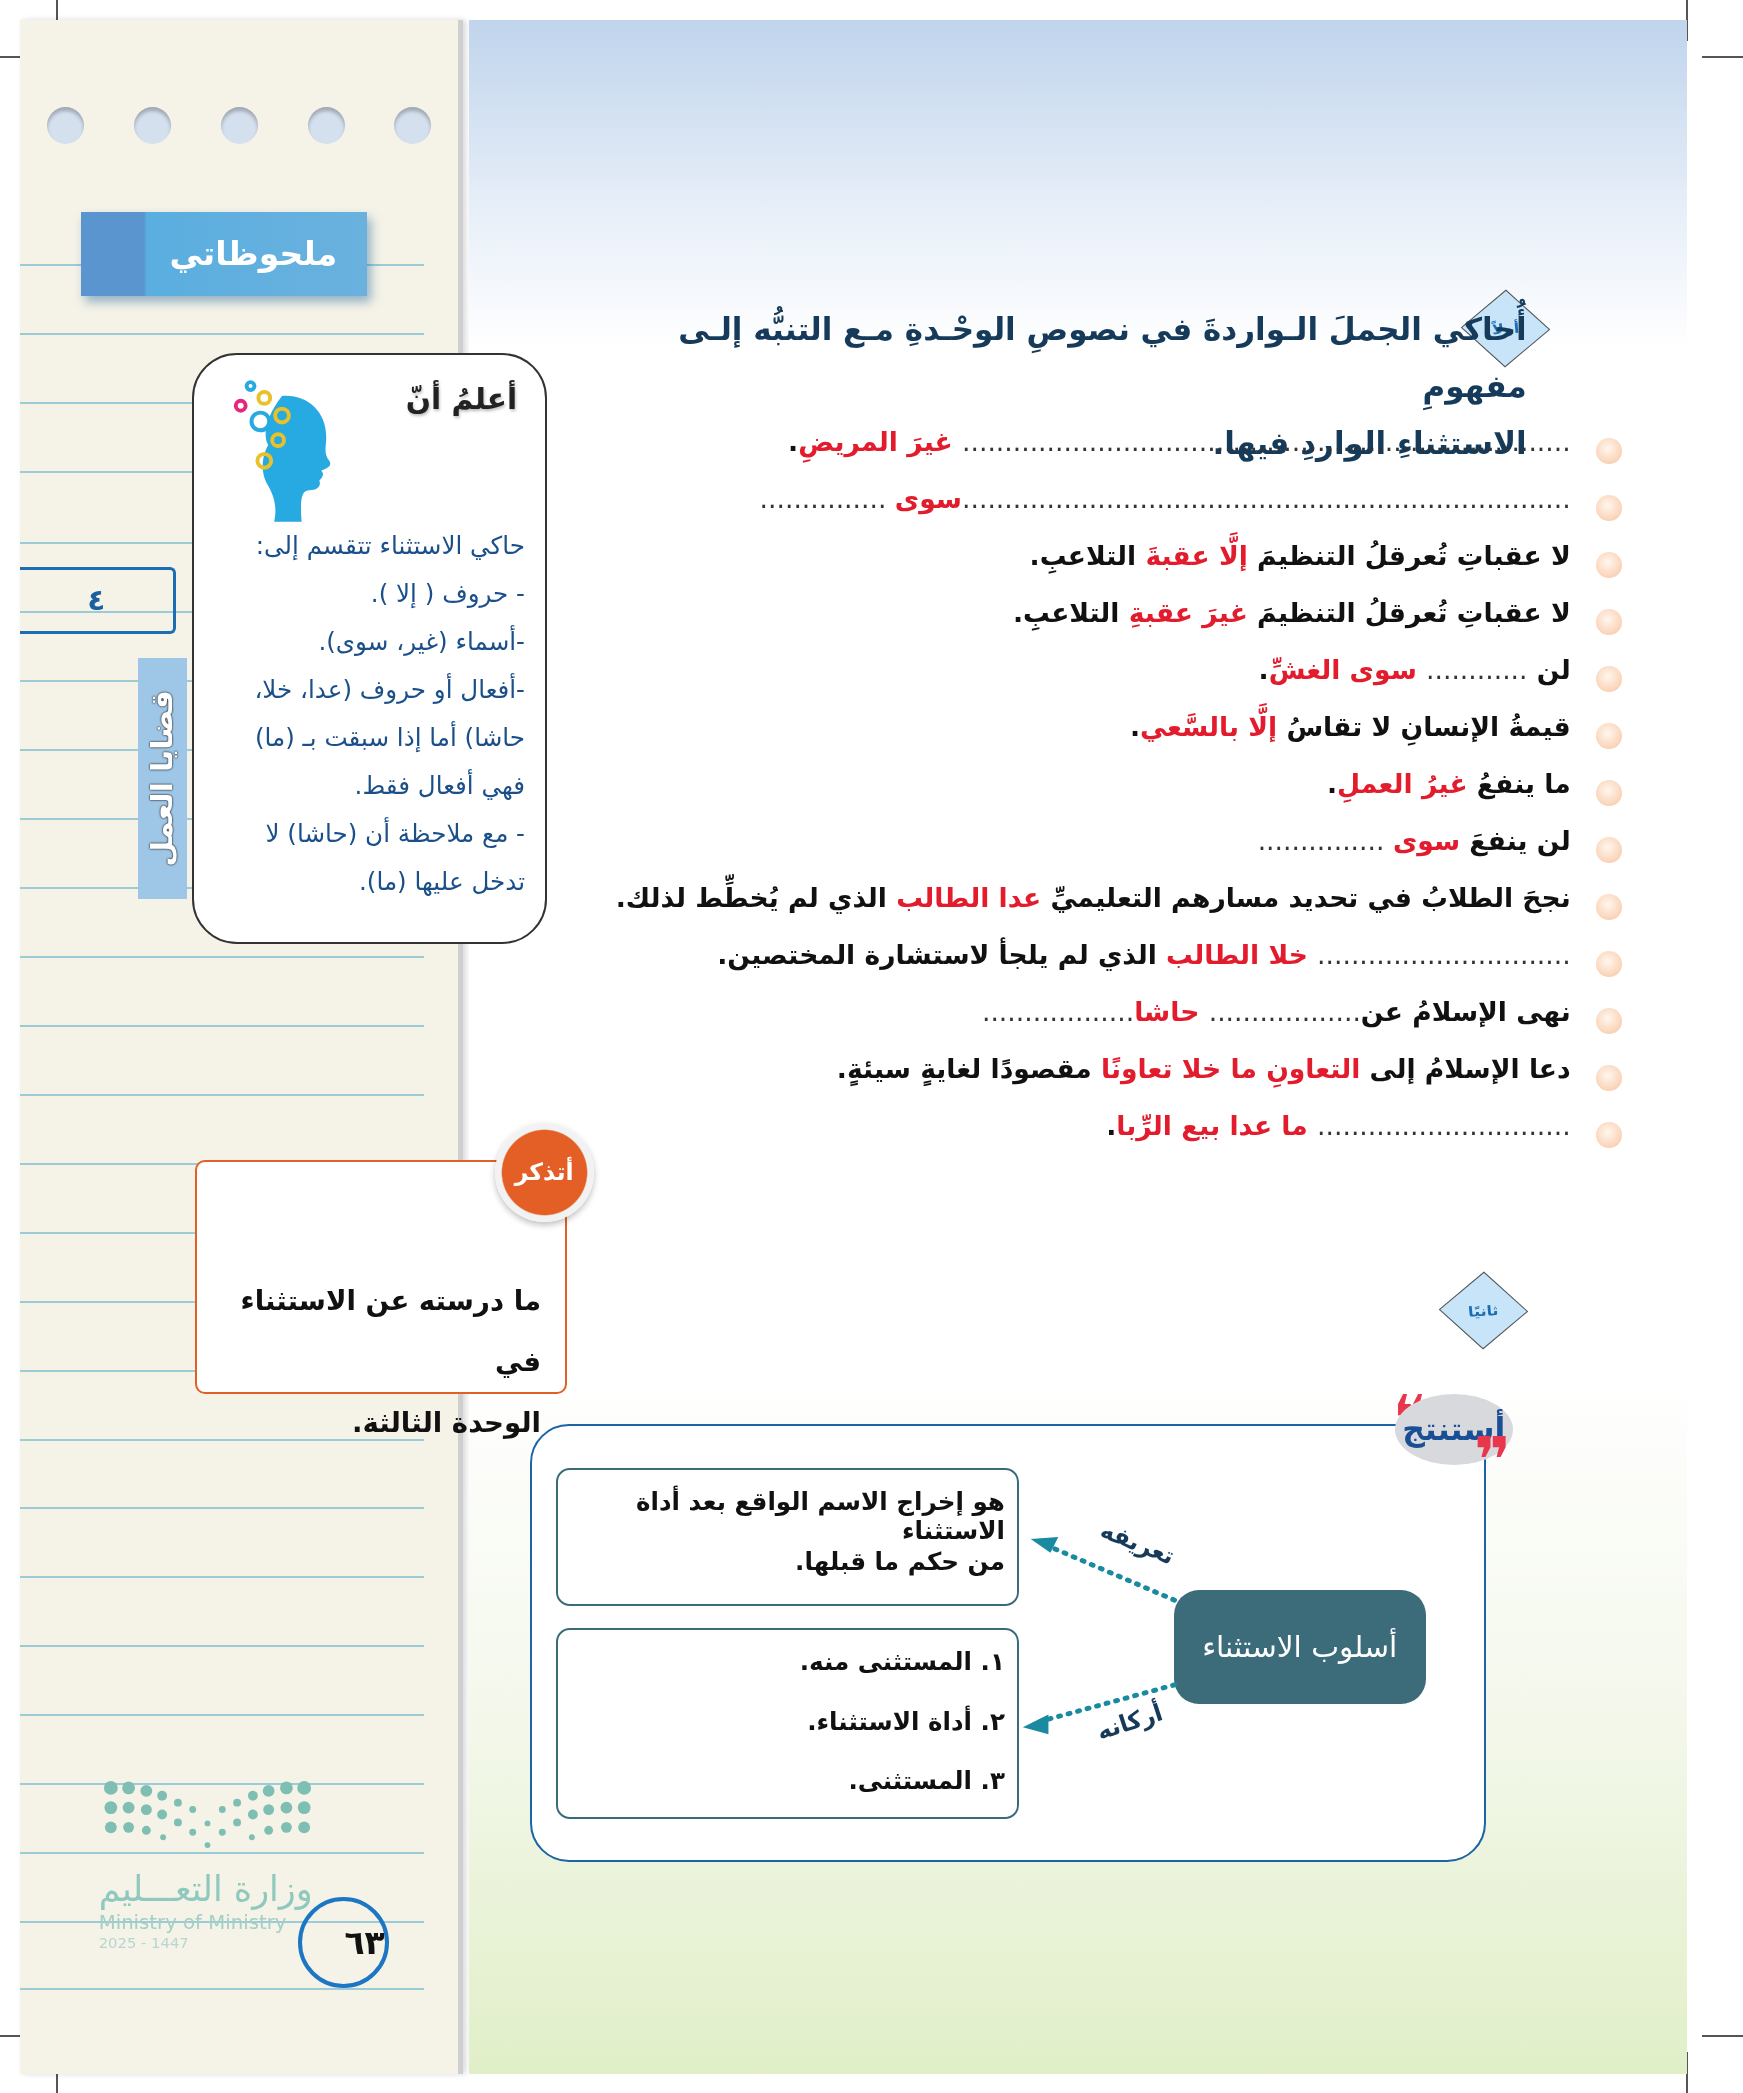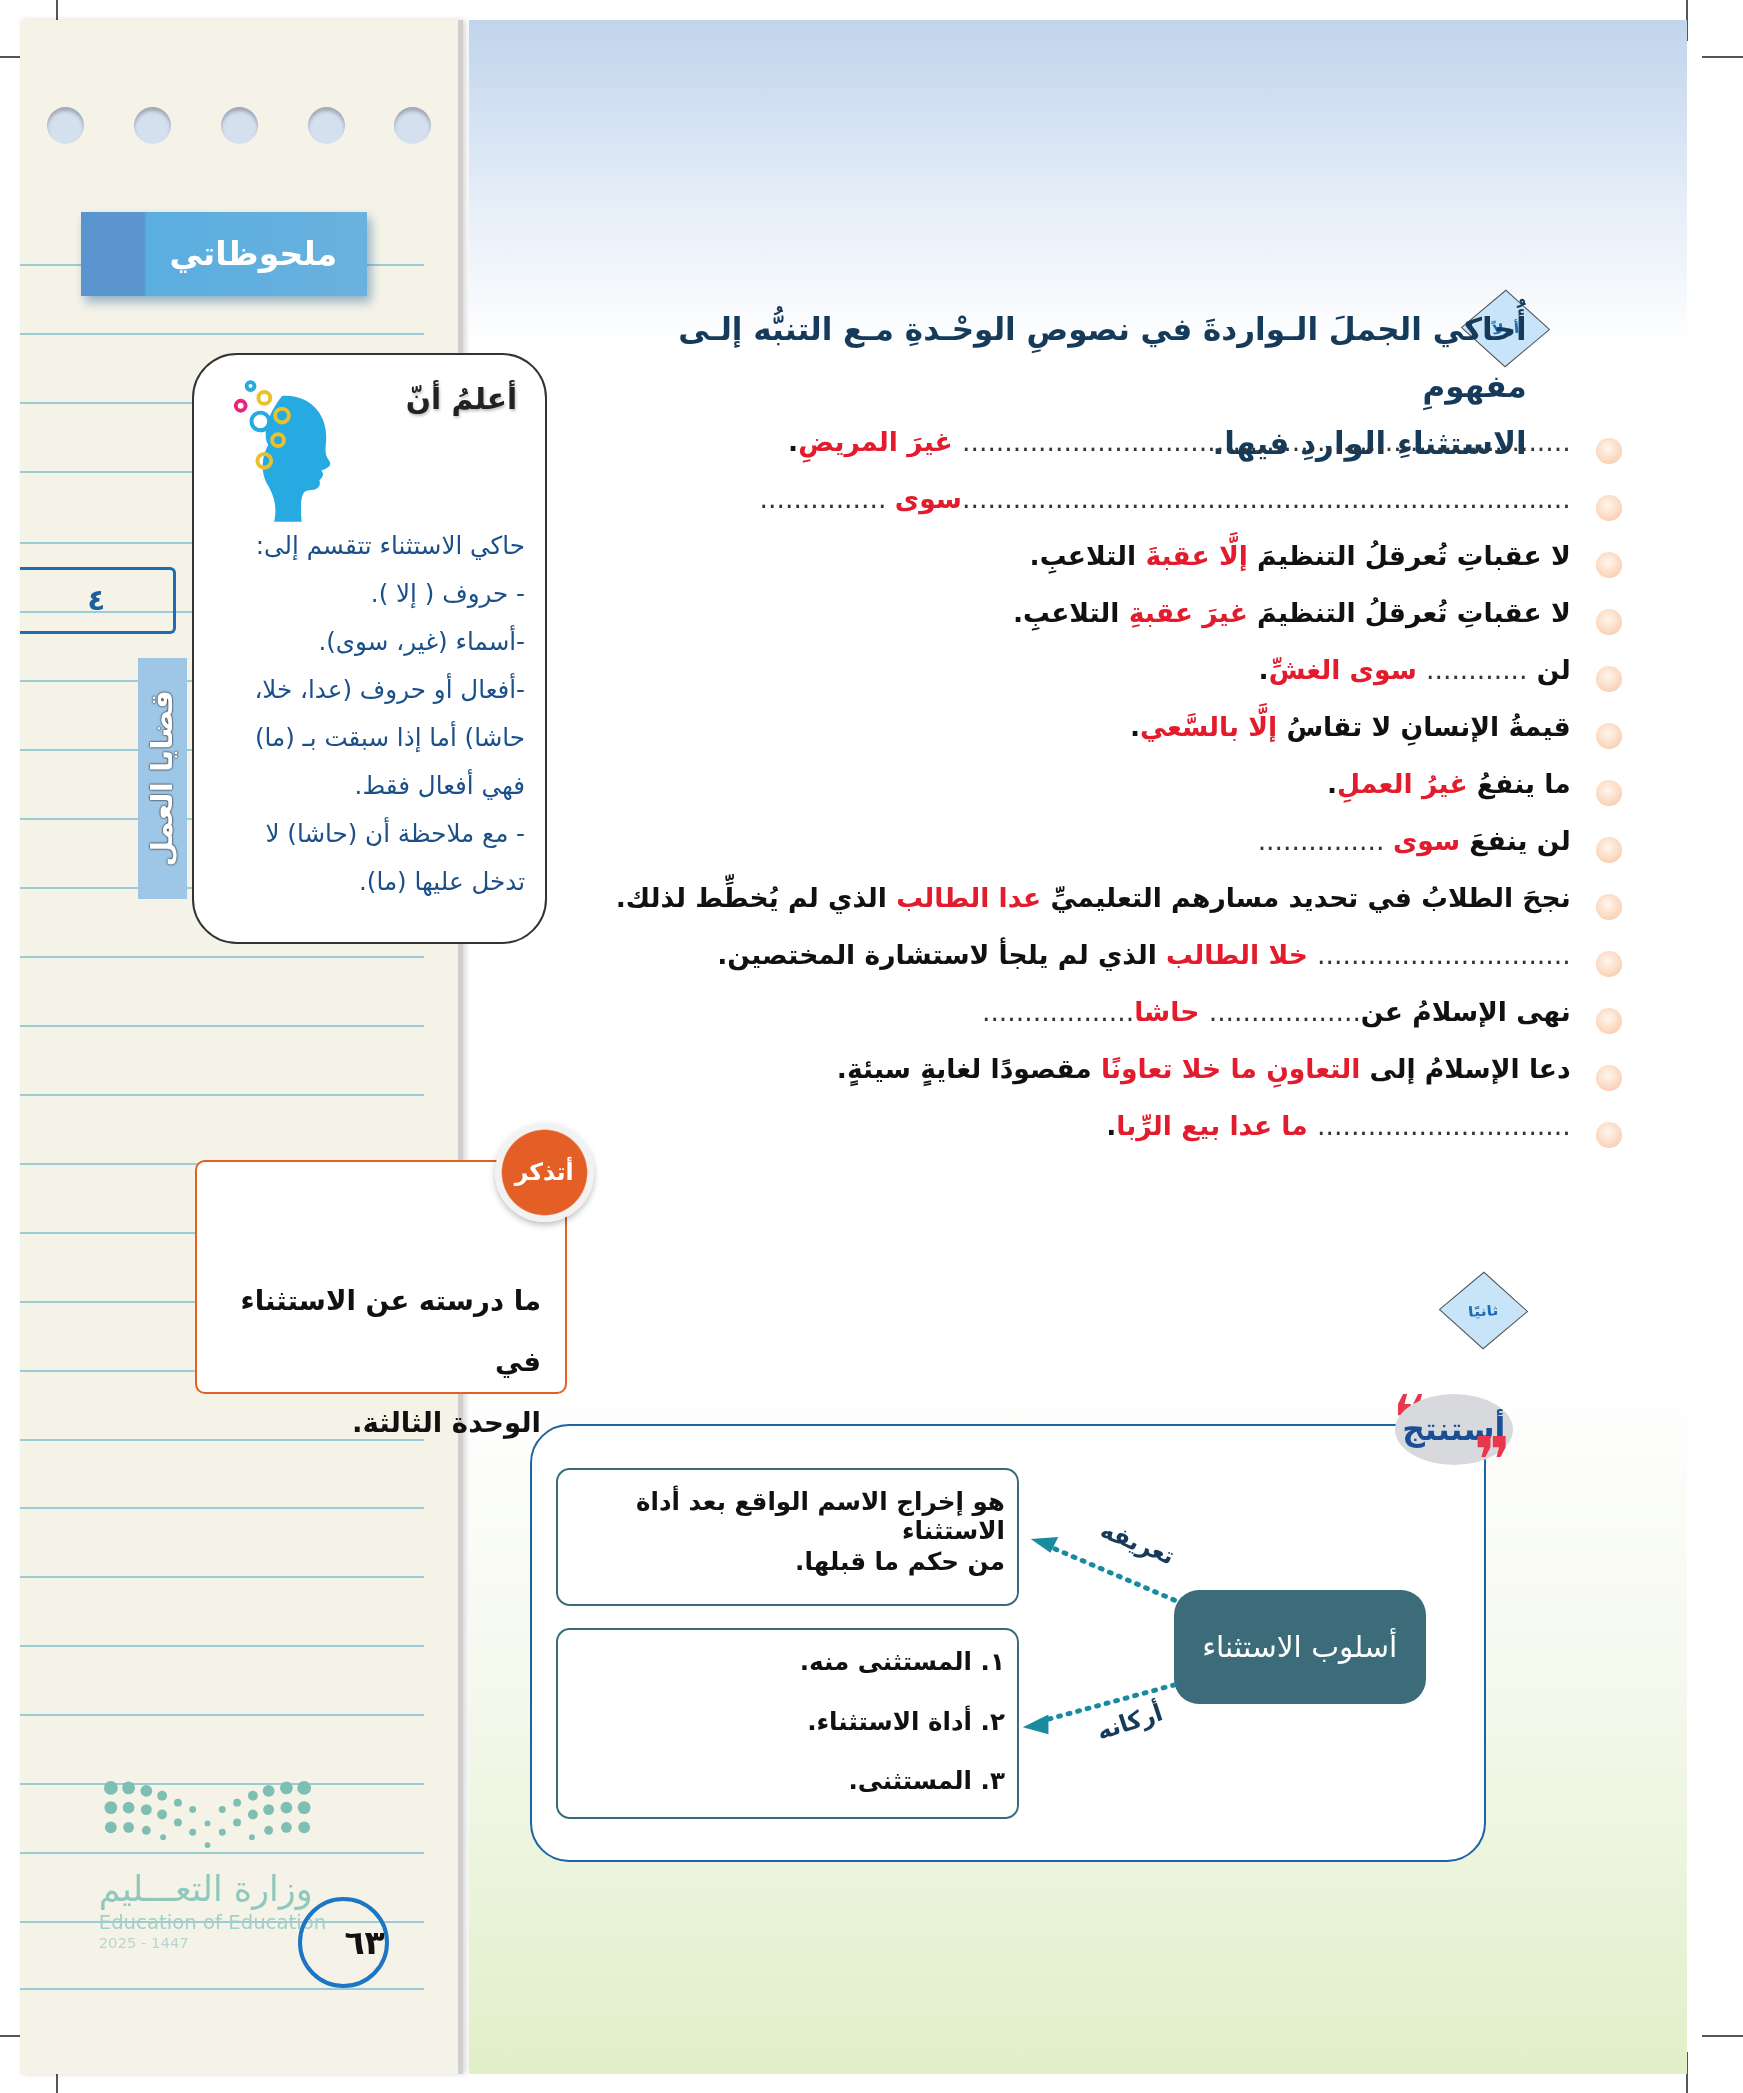--- a/index.html
+++ b/index.html
@@ -250,21 +250,21 @@
             <circle cx="125" cy="32" r="3.5"></circle>
           <circle cx="208" cy="50" r="6"></circle>
             <circle cx="190" cy="50" r="5.5"></circle>
             <circle cx="172" cy="53" r="4.5"></circle>
             <circle cx="140" cy="45" r="4"></circle>
             <circle cx="125" cy="55" r="3.5"></circle>
             <circle cx="155" cy="60" r="3"></circle>
         </g>
       </svg>
       <div class="logo-ar">وزارة التعـــليم</div>
-      <div class="logo-en">Education of Education</div>
+      <div class="logo-en">Ministry of Ministry</div>
       <div class="logo-year">2025 - 1447</div>
     </div>
     <div class="page-num">
       <span>٦٣</span>
     </div>
   </div>
 
   <div class="main">
 
     <div class="folder-icon" style="left:1007px; top:279px;">

